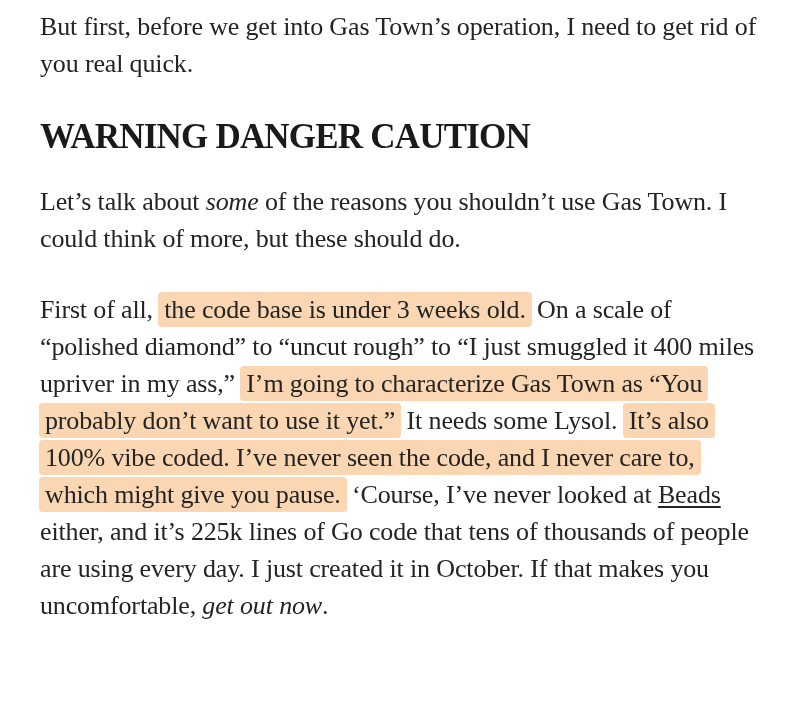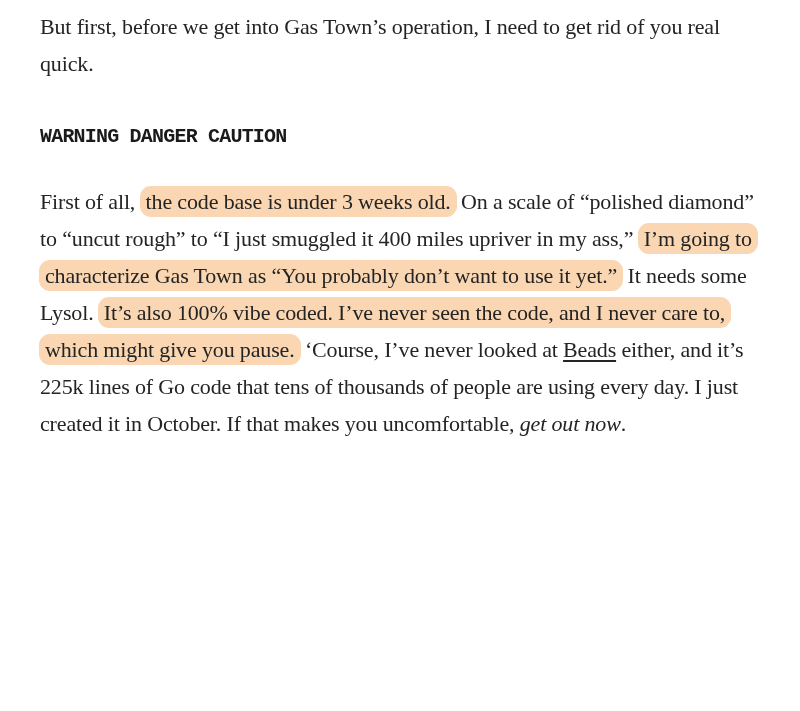--- a/index.html
+++ b/index.html
@@ -14,51 +14,52 @@
     width: 800px;
     height: 711px;
     overflow: hidden;
     background: var(--bg);
   }
   article {
     padding: 8px 38px 0 40px;
   }
   p {
     font-family: "Liberation Serif", "DejaVu Serif", serif;
-    font-size: 22px;
+    font-size: 26px;
     line-height: 37px;
     letter-spacing: -0.15px;
     color: var(--body-color);
     margin: 0 0 34px 0;
   }
   h2 {
-    font-family: Liberation Mono, monospace;
+    font-family: Liberation Serif, serif;
     font-weight: 700;
-    font-size: 20px;
+    font-size: 35px;
     line-height: 33px;
     letter-spacing: -0.8px;
     color: var(--heading-color);
     margin: 38px 0 30px 0;
   }
   .seg-highlight {
     background: var(--highlight);
     padding: 3px 6px;
     margin: 16px -1px;
-    border-radius: 11px;
+    border-radius: 4px;
     -webkit-box-decoration-break: clone;
     box-decoration-break: clone;
   }
   .seg-italic { font-style: italic; }
   a.seg-link {
     color: inherit;
     text-decoration: underline;
     text-decoration-thickness: 1.5px;
     text-underline-offset: 3px;
   }
 </style>
 </head>
 <body>
 
 <article>
   <p><span class="seg">But first, before we get into Gas Town’s operation, I need to get rid of you real quick.</span></p>
   <h2>WARNING DANGER CAUTION</h2>
+  <p><span class="seg">Let’s talk about </span><span class="seg-italic">some</span><span class="seg"> of the reasons you shouldn’t use Gas Town. I could think of more, but these should do.</span></p>
   <p><span class="seg">First of all, </span><span class="seg-highlight">the code base is under 3 weeks old.</span><span class="seg"> On a scale of “polished diamond” to “uncut rough” to “I just smuggled it 400 miles upriver in my ass,” </span><span class="seg-highlight">I’m going to characterize Gas Town as “You probably don’t want to use it yet.”</span><span class="seg"> It needs some Lysol. </span><span class="seg-highlight">It’s also 100% vibe coded. I’ve never seen the code, and I never care to, which might give you pause.</span><span class="seg"> ‘Course, I’ve never looked at </span><a href="#" class="seg-link">Beads</a><span class="seg"> either, and it’s 225k lines of Go code that tens of thousands of people are using every day. I just created it in October. If that makes you uncomfortable, </span><span class="seg-italic">get out now</span><span class="seg">.</span></p>
 </article>
 
 </body></html>

